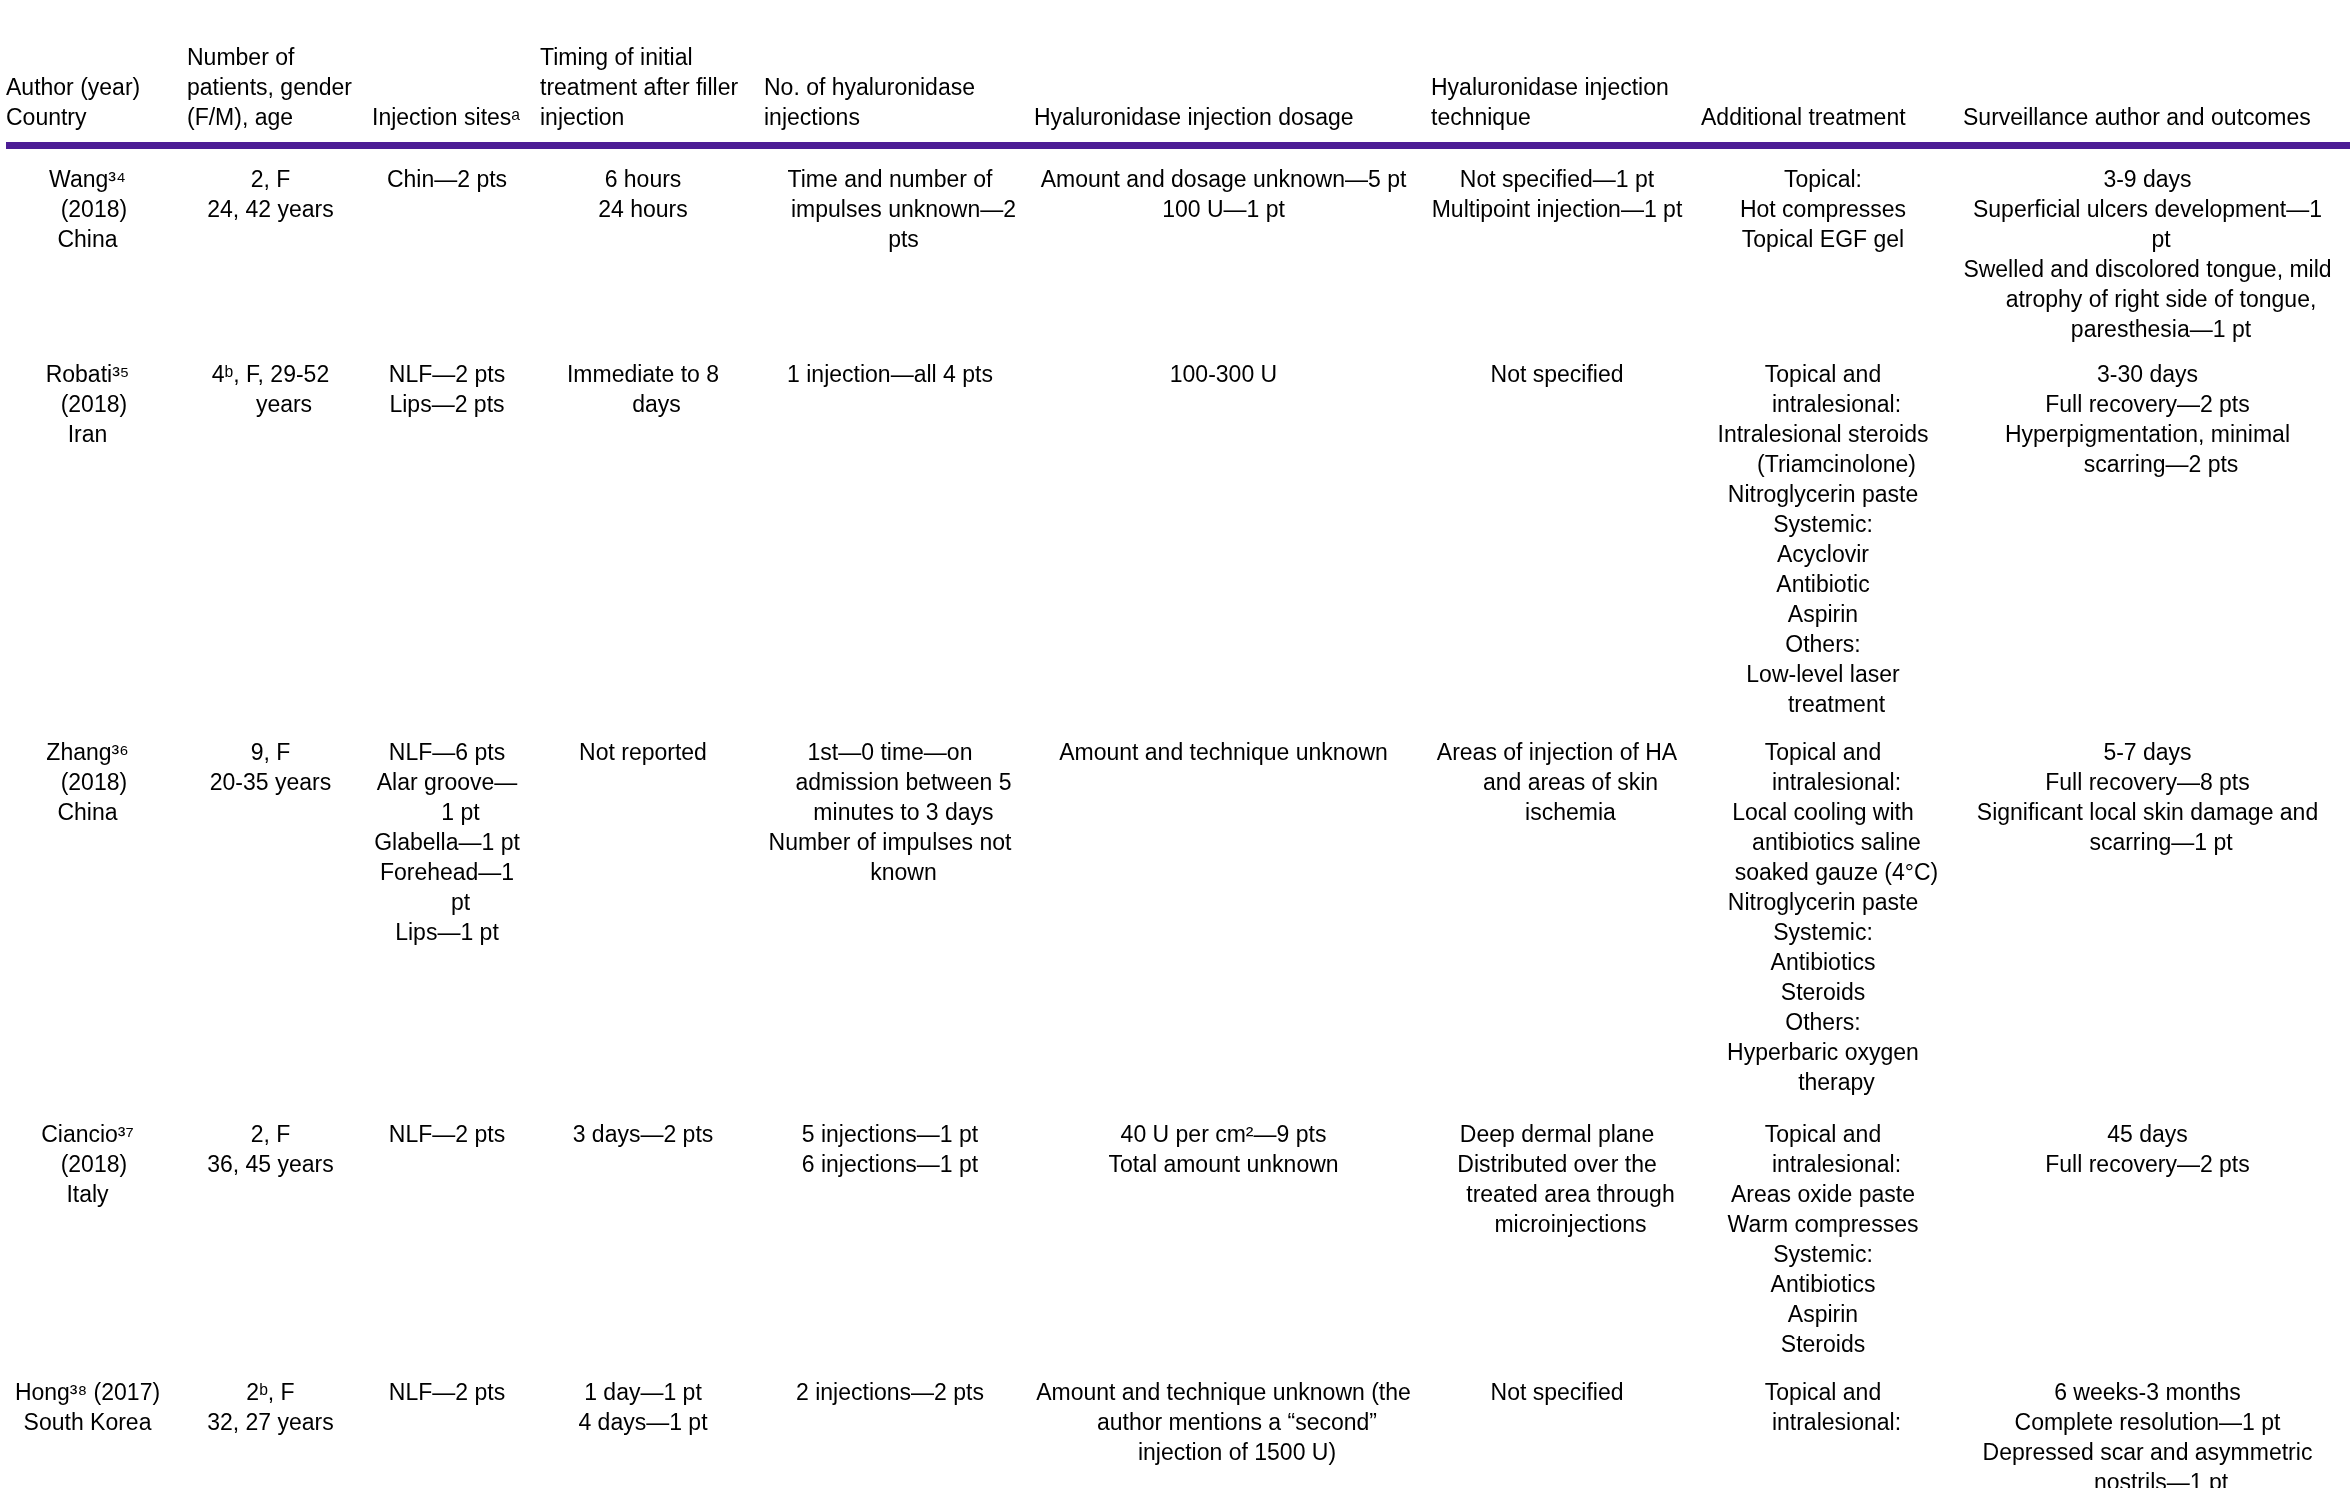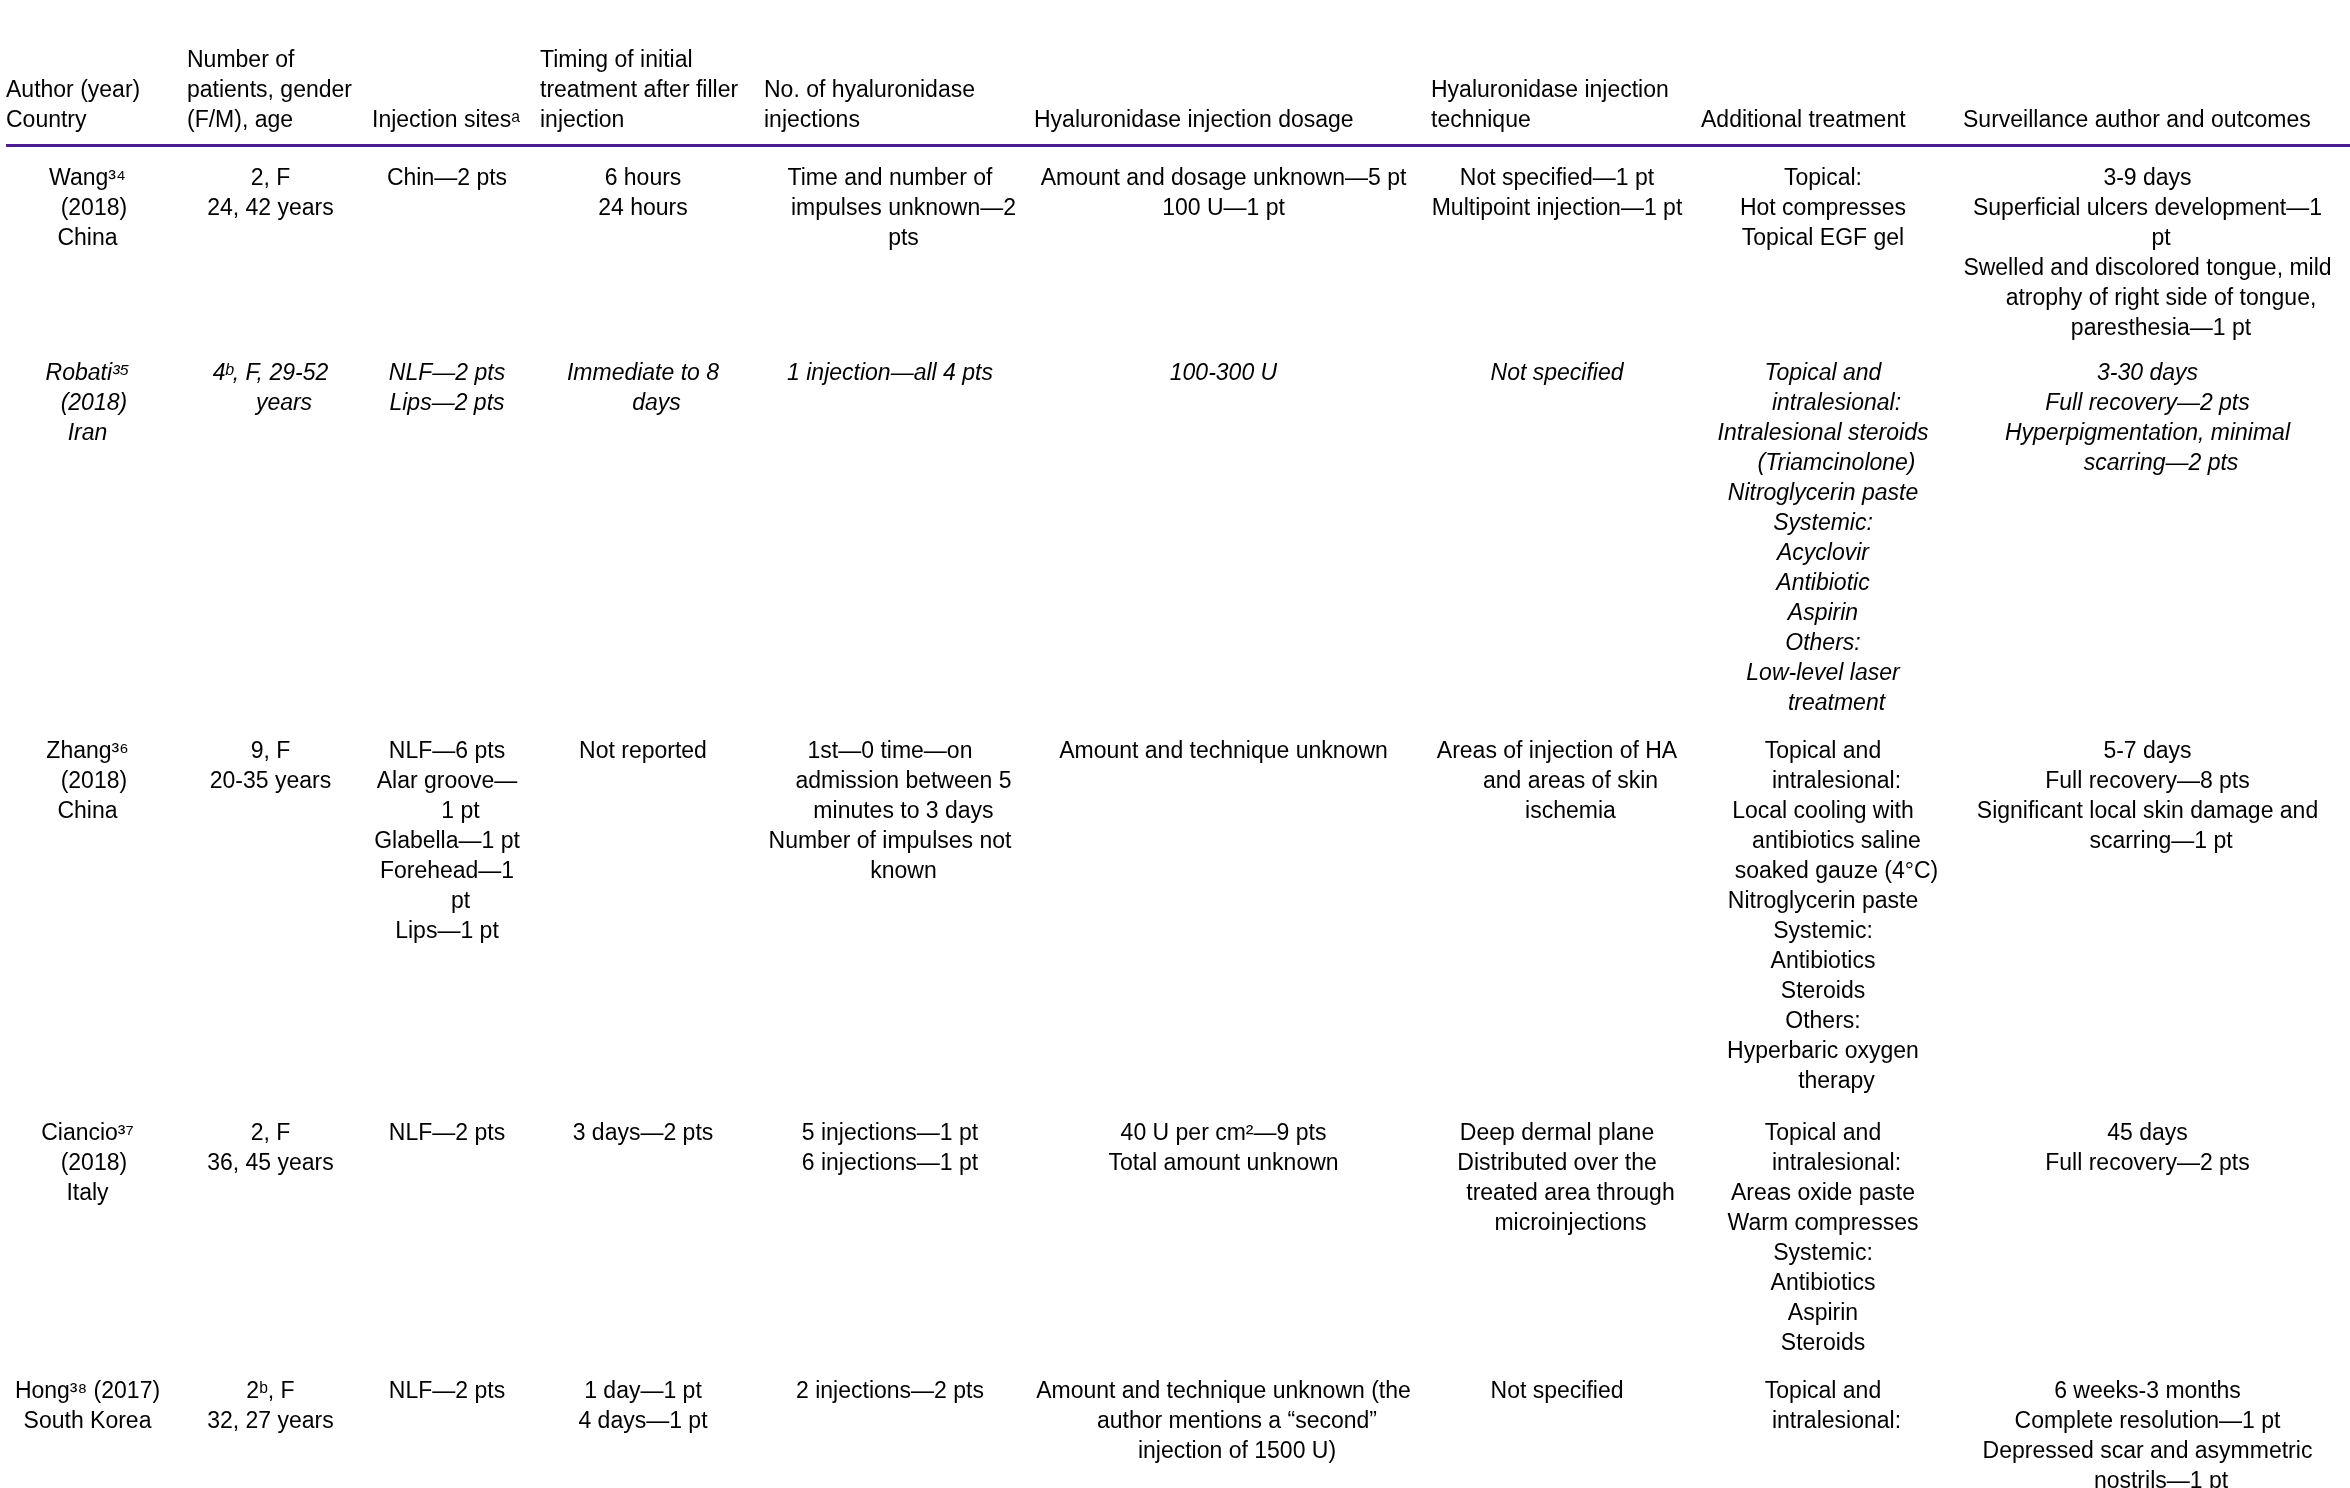--- a/index.html
+++ b/index.html
@@ -29,29 +29,29 @@
   col.c6 { width: 397px; }
   col.c7 { width: 270px; }
   col.c8 { width: 262px; }
   col.c9 { width: 387px; }
   thead tr { height: 145px; }
   thead th {
     vertical-align: bottom;
     text-align: left;
     font-weight: 400;
     padding: 0 18px 10px 0;
-    border-bottom: 3px solid #4c1d95;
+    border-bottom: 7px solid #4c1d95;
   }
   tbody td {
     vertical-align: top;
     text-align: center;
     padding: 15px 18px 0 0;
   }
   tr.r1 { height: 190px; }
-  tr.r2 { height: 378px; font-style: italic; }
+  tr.r2 { height: 378px; }
   tr.r3 { height: 382px; }
   tr.r4 { height: 258px; }
   tr.r5 { height: 135px; }
   .entry {
     padding-left: 27px;
     text-indent: -27px;
     white-space: pre-wrap;
   }
 </style>
 </head>

